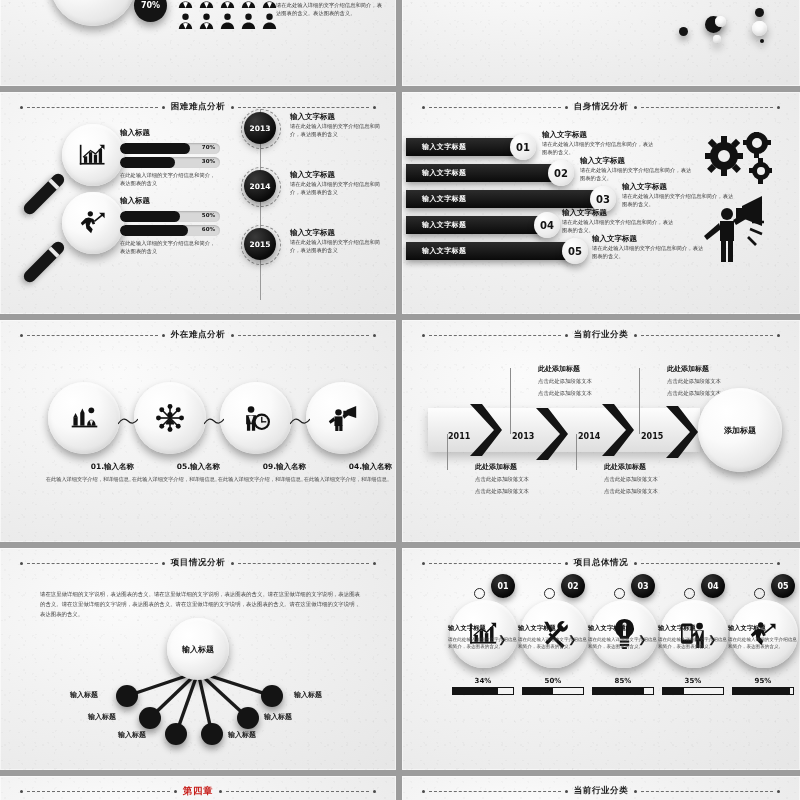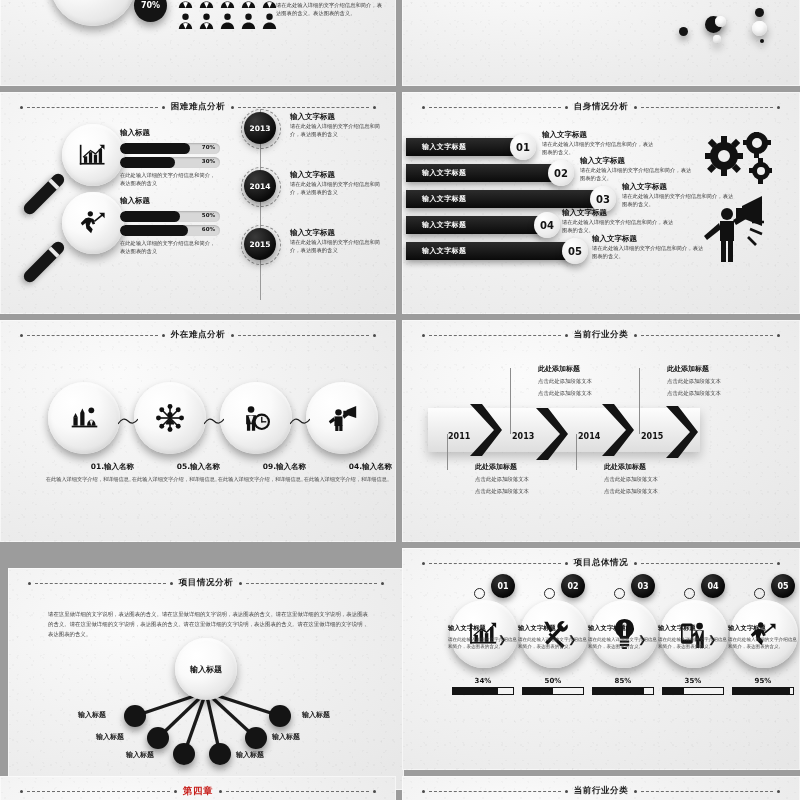--- a/index.html
+++ b/index.html
@@ -121,21 +121,21 @@
      box-shadow:0 5px 10px rgba(0,0,0,.22);}
   .yr{position:absolute;font-size:8px;font-weight:bold;color:#111;}
   .tick{position:absolute;width:1px;background:#8d8d8d;}
   .cap{position:absolute;width:104px;margin-left:28px;}
   .cap h5{margin:0;font-size:7px;font-weight:bold;color:#131313;}
   .cap p{margin:3px 0 0;font-size:5.4px;color:#3a3a3a;line-height:1.7;}
   .bigcirc{position:absolute;right:18px;top:68px;width:84px;height:84px;}
   .bigcirc span{font-size:8px;font-weight:bold;color:#161616;}
 
   
-  #s5{left:0;top:568px;width:396px;height:222px;margin-left:8px;}
+  #s5{left:0;top:548px;width:396px;height:222px;}
   .para{position:absolute;left:40px;top:36px;width:320px;font-size:5.4px;
      color:#3a3a3a;line-height:1.85;text-align:justify;}
   .hubwrap{position:absolute;left:0;top:62px;width:396px;height:150px;}
   .hub{width:62px;height:62px;left:167px;top:8px;}
   .hub span{font-size:8px;font-weight:bold;color:#151515;}
   .nlbl{position:absolute;font-size:7px;font-weight:bold;color:#1a1a1a;white-space:nowrap;}
 
   
   #s6{left:402px;top:548px;width:398px;height:222px;}
   .icell{position:absolute;top:52px;width:68px;}
@@ -613,20 +613,23 @@
       <h5>此处添加标题</h5>
       <p>点击此处添加段落文本</p>
       <p>点击此处添加段落文本</p>
     </div>
     <div class="cap" style="left:237px;top:44px;">
       <h5>此处添加标题</h5>
       <p>点击此处添加段落文本</p>
       <p>点击此处添加段落文本</p>
     </div>
 
+    <div class="sphere bigcirc">
+      <span>添加标题</span>
+    </div>
   </div>
 
   <div class="slide" id="s5">
     <div class="titlebar">
       <span class="dot"></span>
       <span class="dash"></span>
       <span class="dot"></span>
       <span class="ptitle">项目情况分析</span>
       <span class="dot"></span>
       <span class="dash"></span>

